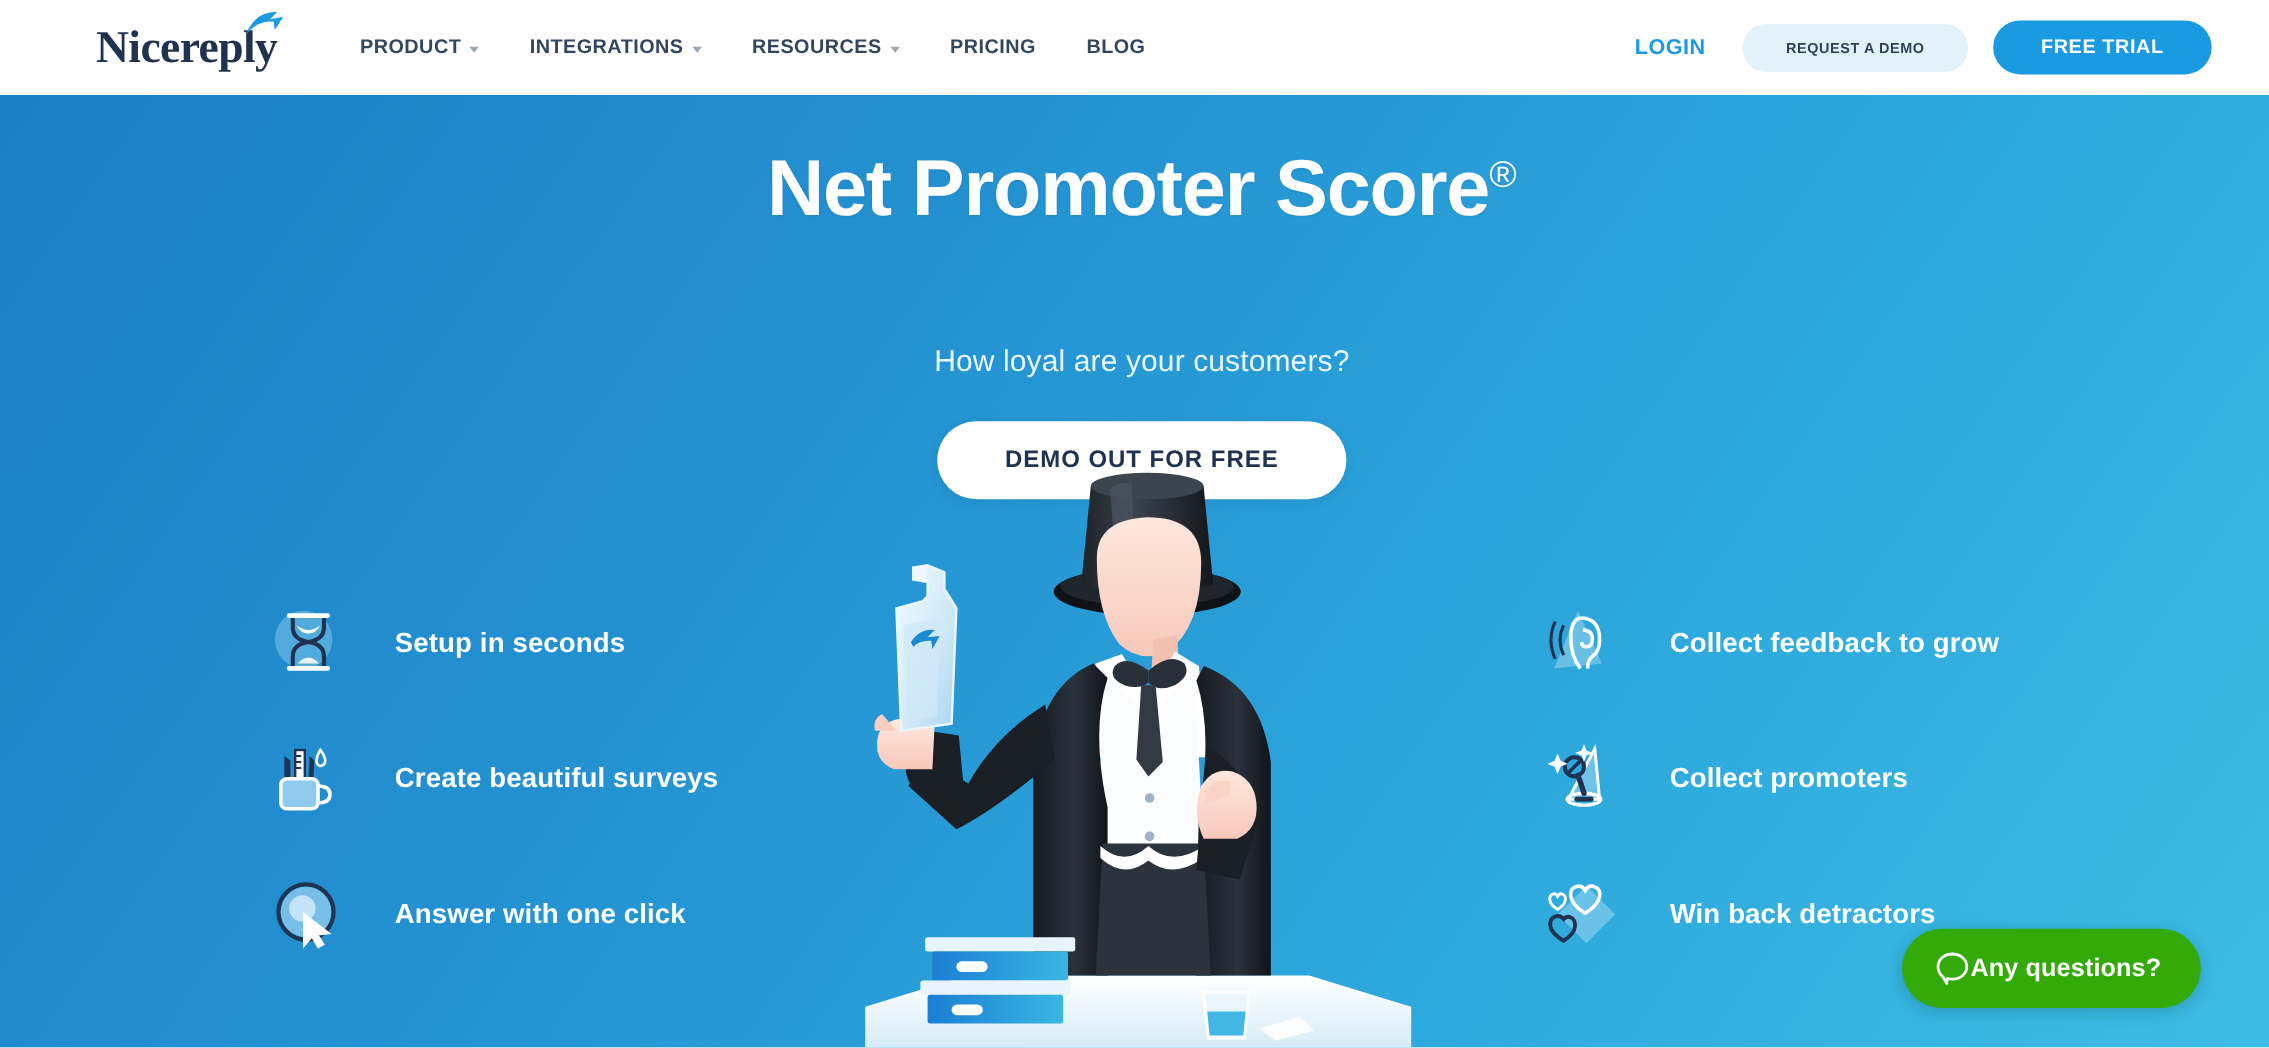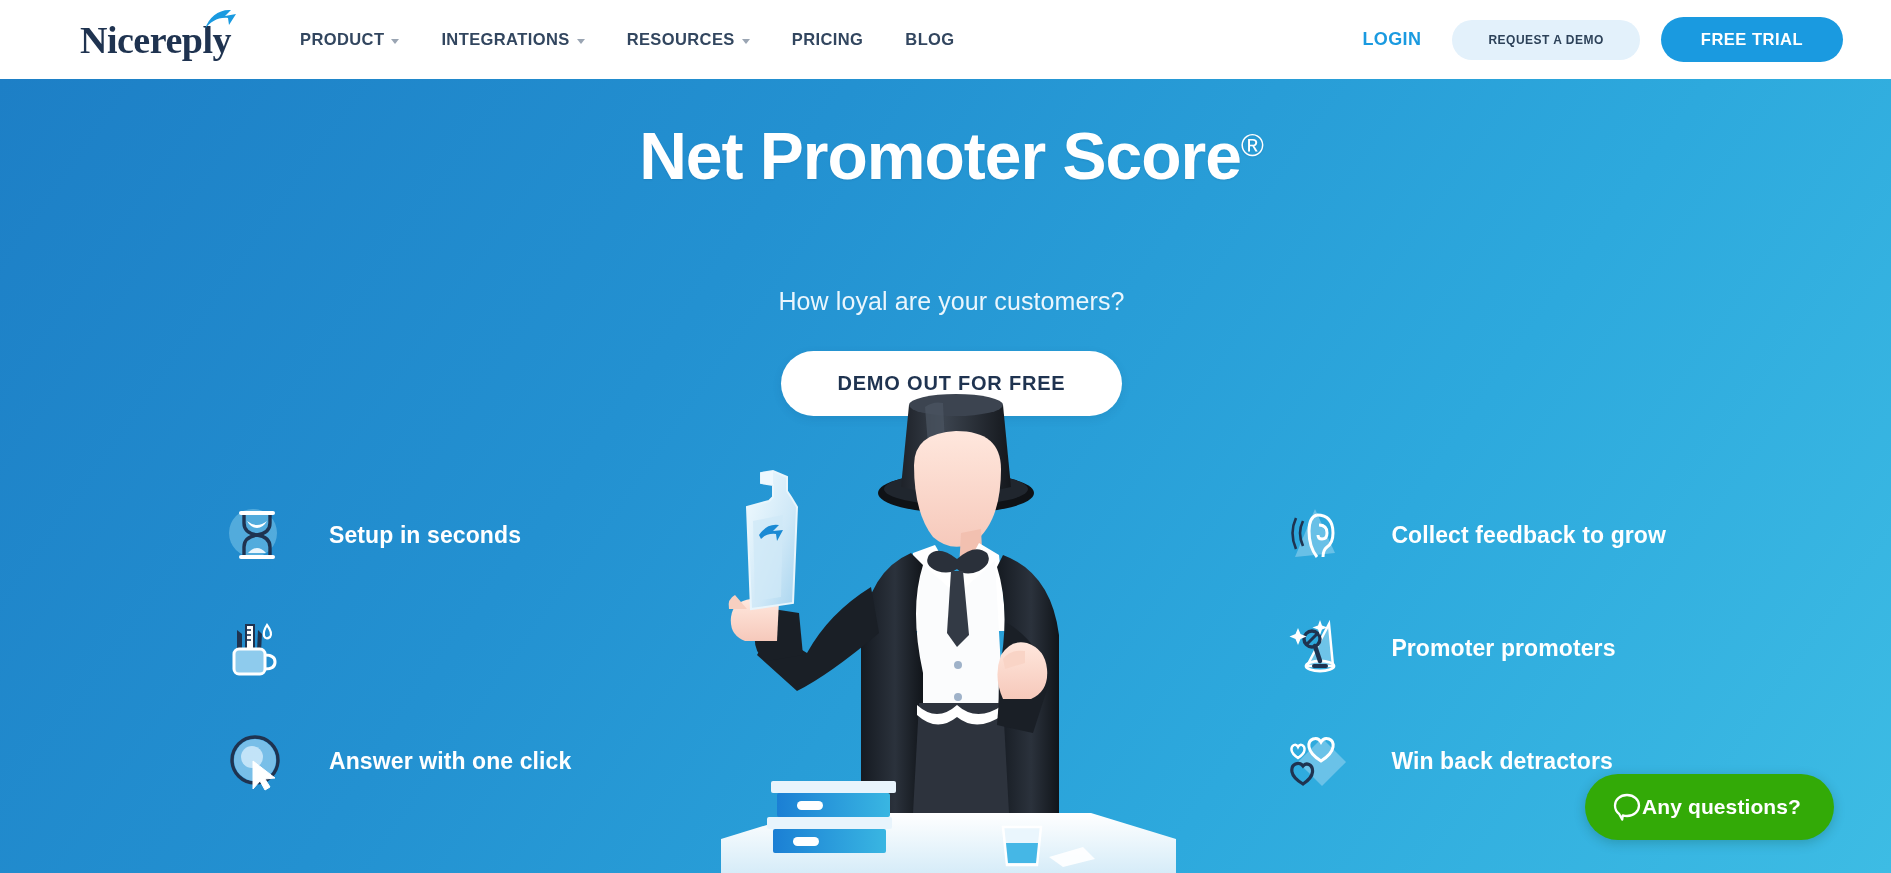--- a/index.html
+++ b/index.html
@@ -304,20 +304,21 @@
             <line x1="21" y1="14" x2="26" y2="14" stroke="#1f3350" stroke-width="1.6"></line>
             <line x1="21" y1="19" x2="26" y2="19" stroke="#1f3350" stroke-width="1.6"></line>
             <line x1="21" y1="24" x2="26" y2="24" stroke="#1f3350" stroke-width="1.6"></line>
             <path d="M12 14 L17 18 L17 35 L12 35 Z" fill="#1f3350"></path>
             <path d="M33 14 L37 18 L36 35 L32 35 Z" fill="#1f3350"></path>
             <path d="M42 9 Q48 17 45 21 Q41 24 39 20 Q38 15 42 9 Z" fill="none" stroke="#fff" stroke-width="2.2"></path>
             <rect x="9" y="33" width="31" height="25" rx="5" fill="#8ecbed" stroke="#fff" stroke-width="3"></rect>
             <path d="M40 39 Q50 39 50 46 Q50 53 40 53" fill="none" stroke="#fff" stroke-width="3"></path>
           </svg>
         </span>
+        <span class="feature-label">Create beautiful surveys</span>
       </div>
 
       <div class="feature">
         <span class="feature-icon">
           <circle></circle>
           <svg width="64" height="64" viewBox="0 0 64 64">
             <circle cx="30" cy="31" r="23" fill="none" stroke="#1f3350" stroke-width="3.4"></circle>
             <circle cx="30" cy="31" r="21" fill="#8ecbed" opacity="0.8"></circle>
             <circle cx="27" cy="28" r="11" fill="#cfeafa" opacity="0.85"></circle>
             <path d="M28 32 L28 60 L35 52 L40 61 L45 58 L40 50 L50 49 Z" fill="#fff" stroke="#fff" stroke-width="1"></path>
@@ -351,21 +352,21 @@
             <path d="M42 8 L20 50 L46 50 Z" fill="none" stroke="#fff" stroke-width="2.5"></path>
             <ellipse cx="33" cy="50" rx="14" ry="5" fill="none" stroke="#fff" stroke-width="2.8"></ellipse>
             <circle cx="25" cy="23" r="8" fill="none" stroke="#1f3350" stroke-width="3.4"></circle>
             <line x1="20" y1="28" x2="30" y2="18" stroke="#1f3350" stroke-width="3"></line>
             <line x1="28" y1="30" x2="33" y2="45" stroke="#1f3350" stroke-width="4.5" stroke-linecap="round"></line>
             <line x1="27" y1="50" x2="39" y2="50" stroke="#1f3350" stroke-width="4" stroke-linecap="round"></line>
             <path d="M11 12 L13.5 18 L19.5 20.5 L13.5 23 L11 29 L8.5 23 L2.5 20.5 L8.5 18 Z" fill="#fff"></path>
             <path d="M33 4 L35 9.5 L40.5 11.5 L35 13.5 L33 19 L31 13.5 L25.5 11.5 L31 9.5 Z" fill="#fff"></path>
           </svg>
         </span>
-        <span class="feature-label">Promoter promoters</span>
+        <span class="feature-label">Collect promoters</span>
       </div>
 
       <div class="feature">
         <span class="feature-icon">
           <svg width="64" height="64" viewBox="0 0 64 64">
             <rect x="18" y="16" width="34" height="34" transform="rotate(45 35 33)" fill="#9ad5f0" opacity="0.55"></rect>
             <path d="M34 13 Q31 8 26 10 Q21 12 22 18 Q23 25 34 32 Q45 25 46 18 Q47 12 42 10 Q37 8 34 13 Z" fill="none" stroke="#fff" stroke-width="3"></path>
             <path d="M11 18 Q9.5 15 7 16 Q4 17.5 4.5 21 Q5 25 11 29 Q17 25 17.5 21 Q18 17.5 15 16 Q12.5 15 11 18 Z" fill="none" stroke="#fff" stroke-width="2.4"></path>
             <path d="M16 37 Q13 33 8.5 35 Q4 37 5 43 Q6 49 16 55 Q25 49 25.5 43 Q26 37.5 22 35.5 Q18.5 34 16 37 Z" fill="none" stroke="#1f3350" stroke-width="3.2"></path>
           </svg>

